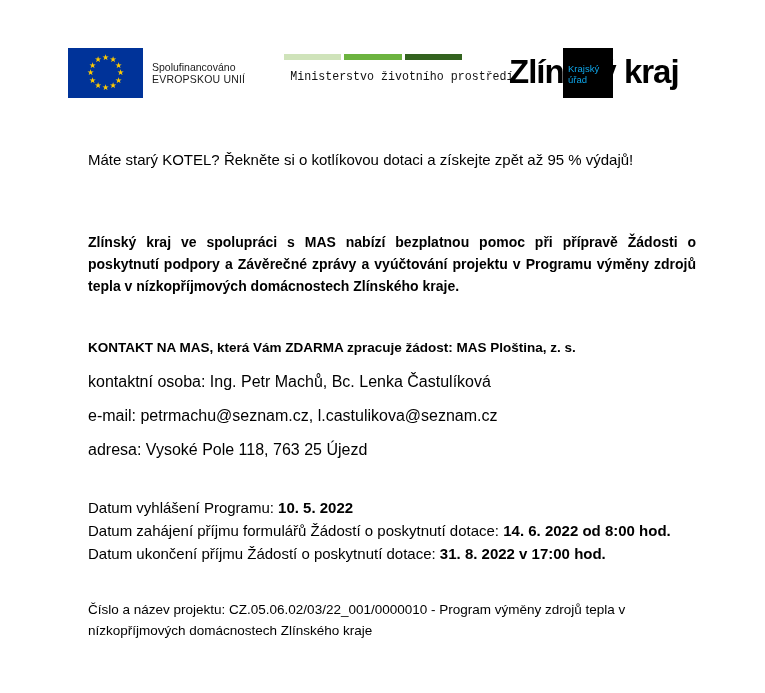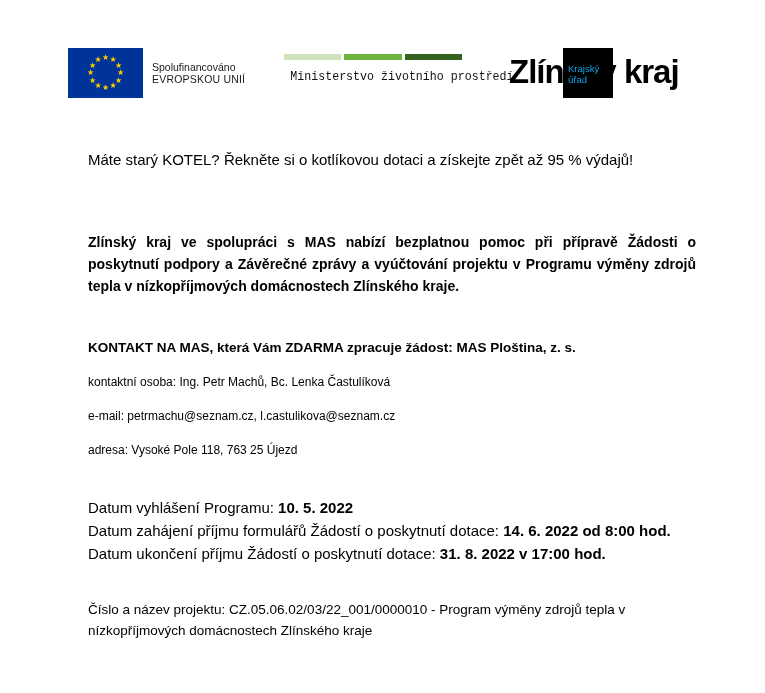--- a/index.html
+++ b/index.html
@@ -142,21 +142,21 @@
     text-align: justify;
     margin: 60px 0 0 0;
   }
   .contact-head {
     font-size: 13.5px;
     line-height: 18px;
     font-weight: bold;
     margin: 42px 0 0 0;
   }
   .contact-line {
-    font-size: 12px;
+    font-size: 16px;
     line-height: 18px;
     margin: 16px 0 0 0;
   }
   .dates { margin-top: 40px; }
   .date-line {
     font-size: 15px;
     line-height: 18px;
     margin: 0 0 5px 0;
   }
   .date-line b { font-weight: bold; }

